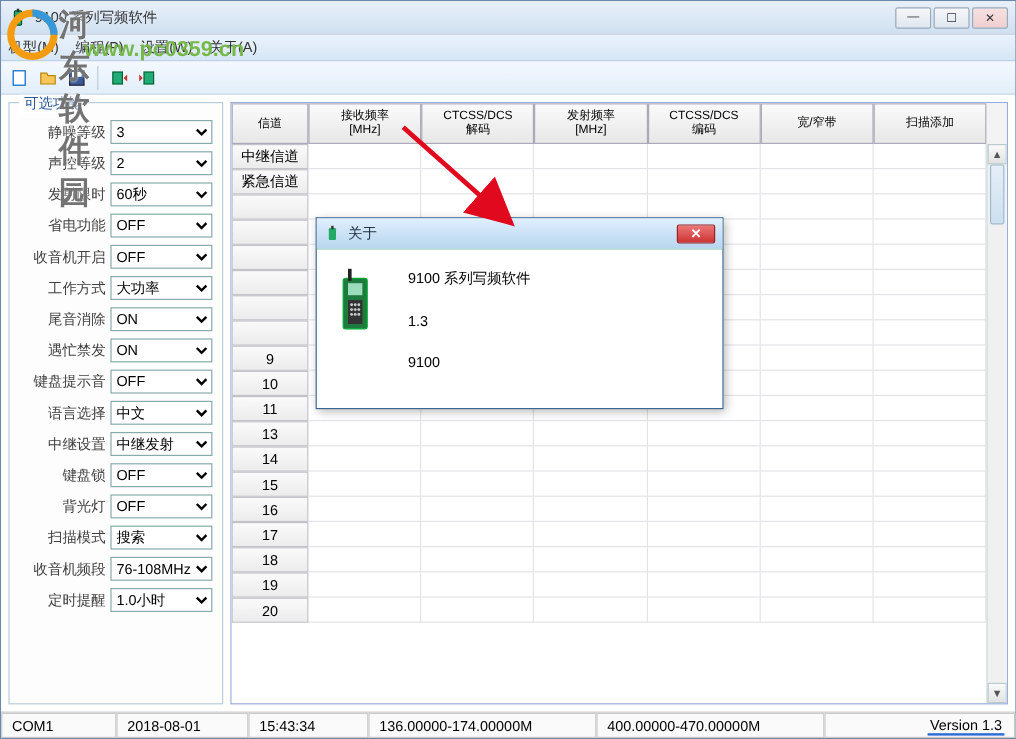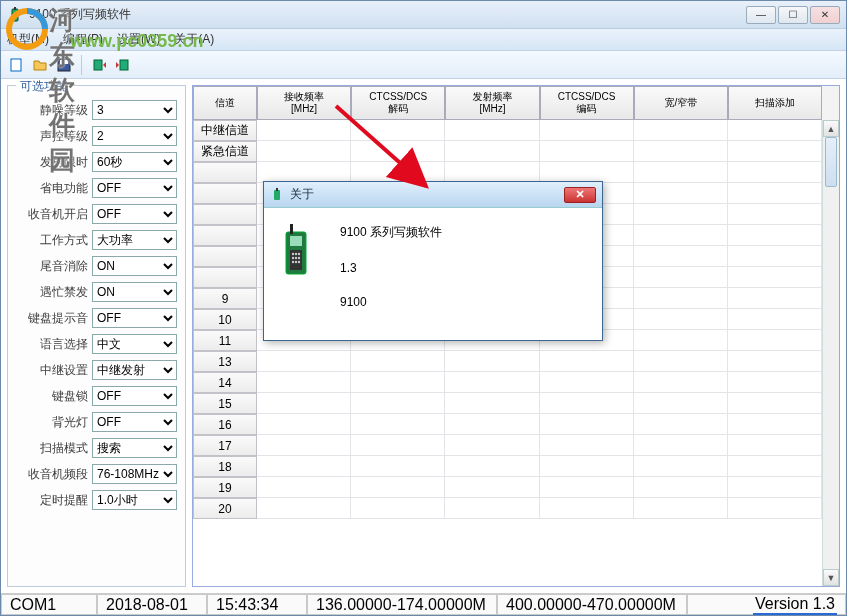--- a/index.html
+++ b/index.html
@@ -32,21 +32,21 @@
     .gh { border: 1px solid #aab; background: linear-gradient(#fafafa,#e8e8e8); text-align: left; font-size: 10px; padding: 4px 2px; display: flex; align-items: center; justify-content: center; }
     .gh.corner { width: 64px; }
     .gh.col { flex: 1; flex-direction: column; line-height: 1.2; }
     .grid-body { flex: 1; overflow: auto; background: #fff; position: relative; }
     .grow { display: flex; height: 21px; }
     .gcell-rh { width: 64px; border: 1px solid #c2c2c8; background: linear-gradient(#fafafa,#ececec); text-align: center; font-size: 12px; display: flex; align-items: center; justify-content: center; }
     .gcell { flex: 1; border-right: 1px solid #e4e4e8; border-bottom: 1px solid #e4e4e8; }
     .scrollbar-v { position: absolute; right: 0; top: 0; bottom: 0; width: 17px; background: #f0f0f0; border-left: 1px solid #cdd; }
     .sb-btn { height: 17px; background: linear-gradient(#fafafa,#e2e2e2); border: 1px solid #bcc; display: flex; align-items: center; justify-content: center; font-size: 9px; color: #555; }
     .sb-thumb { position: absolute; top: 17px; left: 2px; right: 2px; height: 50px; background: linear-gradient(#e6eef8,#cddff0); border: 1px solid #9bc; border-radius: 2px; }
-    .statusbar { height: 22px; background: linear-gradient(#f5f5f5,#e6e6e6); border-top: 1px solid #ccc; display: flex; align-items: stretch; font-size: 16px; }
+    .statusbar { height: 22px; background: linear-gradient(#f5f5f5,#e6e6e6); border-top: 1px solid #ccc; display: flex; align-items: stretch; font-size: 12px; }
     .sb-cell { border: 1px solid #c9c9c9; display: flex; align-items: center; padding: 0 8px; background: #fafafa; }
     .dialog { position: absolute; left: 262px; top: 180px; width: 340px; height: 160px; background: #fff; border: 1px solid #3a6690; box-shadow: 2px 2px 8px rgba(0,0,0,.3); z-index: 40; }
     .dlg-title { height: 26px; background: linear-gradient(#dfeffd,#b9d6f0); display: flex; align-items: center; padding: 0 6px; border-bottom: 1px solid #9cc; }
     .dlg-title .dicon { width: 14px; height: 14px; margin-right: 6px; }
     .dlg-title .dtxt { flex: 1; color: #234; }
     .dlg-close { width: 32px; height: 16px; background: linear-gradient(#e77,#c33); border: 1px solid #922; border-radius: 2px; display: flex; align-items: center; justify-content: center; color: #fff; font-size: 11px; font-weight: bold; }
     .dlg-body { padding: 14px 16px; display: flex; gap: 28px; }
     .radio-svg { width: 32px; }
     .dlg-lines { display: flex; flex-direction: column; gap: 20px; padding-top: 2px; }
     .arrow { position: absolute; left: 330px; top: 100px; z-index: 60; pointer-events:none; }

